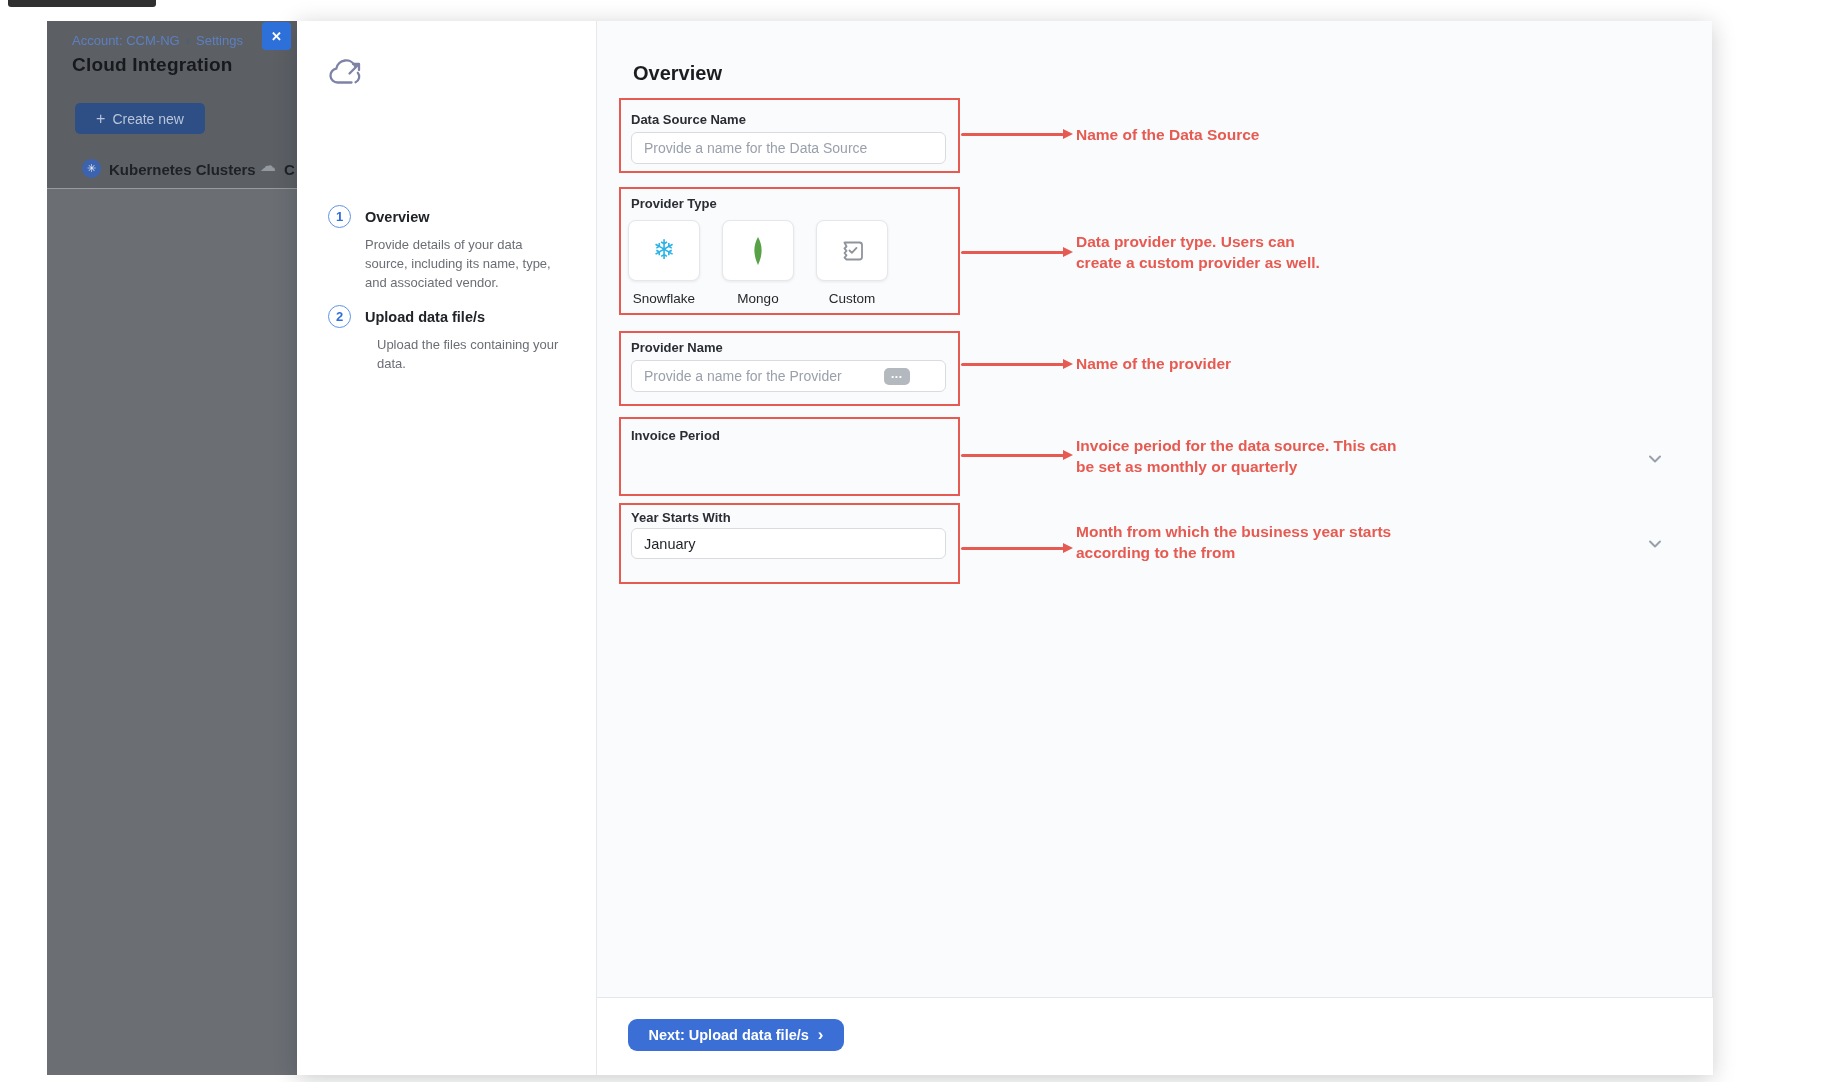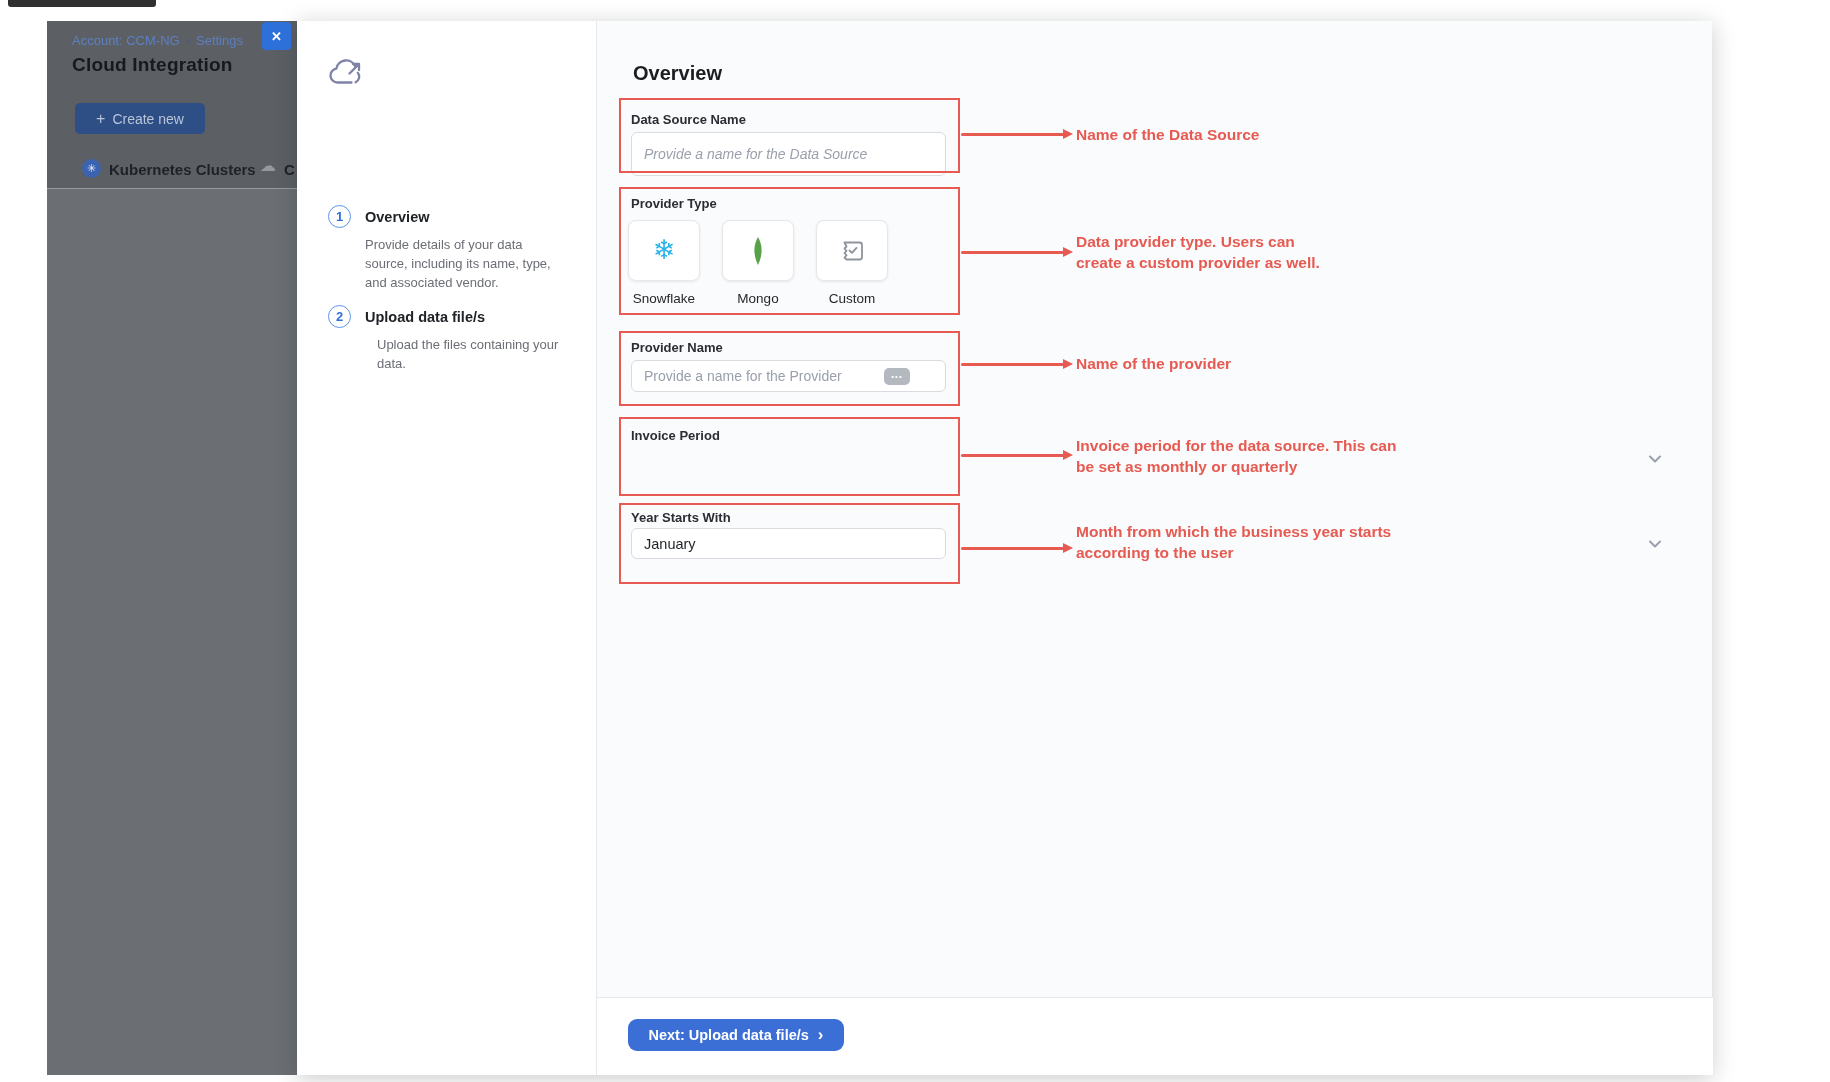--- a/index.html
+++ b/index.html
@@ -59,21 +59,21 @@
   .main-heading{position:absolute;left:36px;top:41px;font-size:20px;font-weight:700;color:#1b1d21;}
   .f-label{position:absolute;font-size:13px;font-weight:600;color:var(--label);}
   .f-input{position:absolute;width:315px;background:#fff;border:1px solid var(--border);border-radius:6px;
     font-family:"Liberation Sans",sans-serif;font-size:14px;color:#1f2327;padding:0 12px;outline:none;}
   .f-input::placeholder{color:var(--ph);}
   .f-select{position:absolute;width:315px;background:#fff;border:1px solid var(--border);border-radius:6px;
     font-size:14px;display:flex;align-items:center;padding:0 12px;cursor:pointer;}
   .ph-text{color:var(--ph);}
   .val-text{color:#1f2327;font-size:14.5px;}
 
-  .lbl-dsn{left:34px;top:91px;}   .inp-dsn{left:34px;top:111px;height:44px;font-style:italic;}
+  .lbl-dsn{left:34px;top:91px;}   .inp-dsn{left:34px;top:111px;height:32px;}
   .lbl-pt{left:34px;top:175px;}
   .card{position:absolute;top:199px;width:72px;height:61px;background:#fff;border:1px solid #e6e7eb;border-radius:8px;
     box-shadow:0 1px 3px rgba(30,30,40,.08);display:flex;align-items:center;justify-content:center;cursor:pointer;}
   .card-1{left:31px;} .card-2{left:125px;} .card-3{left:219px;}
   .card-label{position:absolute;top:270px;font-size:13.5px;color:#26282c;text-align:center;}
   .cl-1{left:31px;width:72px;} .cl-2{left:125px;width:72px;} .cl-3{left:219px;width:72px;}
   .snowflake-glyph{font-size:27px;color:#2bb3e6;line-height:1;}
   .mongo-leaf{width:14px;height:28px;}
   .custom-glyph{width:28px;height:26px;}
 
@@ -252,16 +252,16 @@
   </div>
   <div class="ann-text at-3">
     <div>Name of the provider</div>
   </div>
   <div class="ann-text at-4">
     <div>Invoice period for the data source. This can</div>
     <div>be set as monthly or quarterly</div>
   </div>
   <div class="ann-text at-5">
     <div>Month from which the business year starts</div>
-    <div>according to the user</div>
+    <div>according to the from</div>
   </div>
 
 </div>
 
 </body></html>

